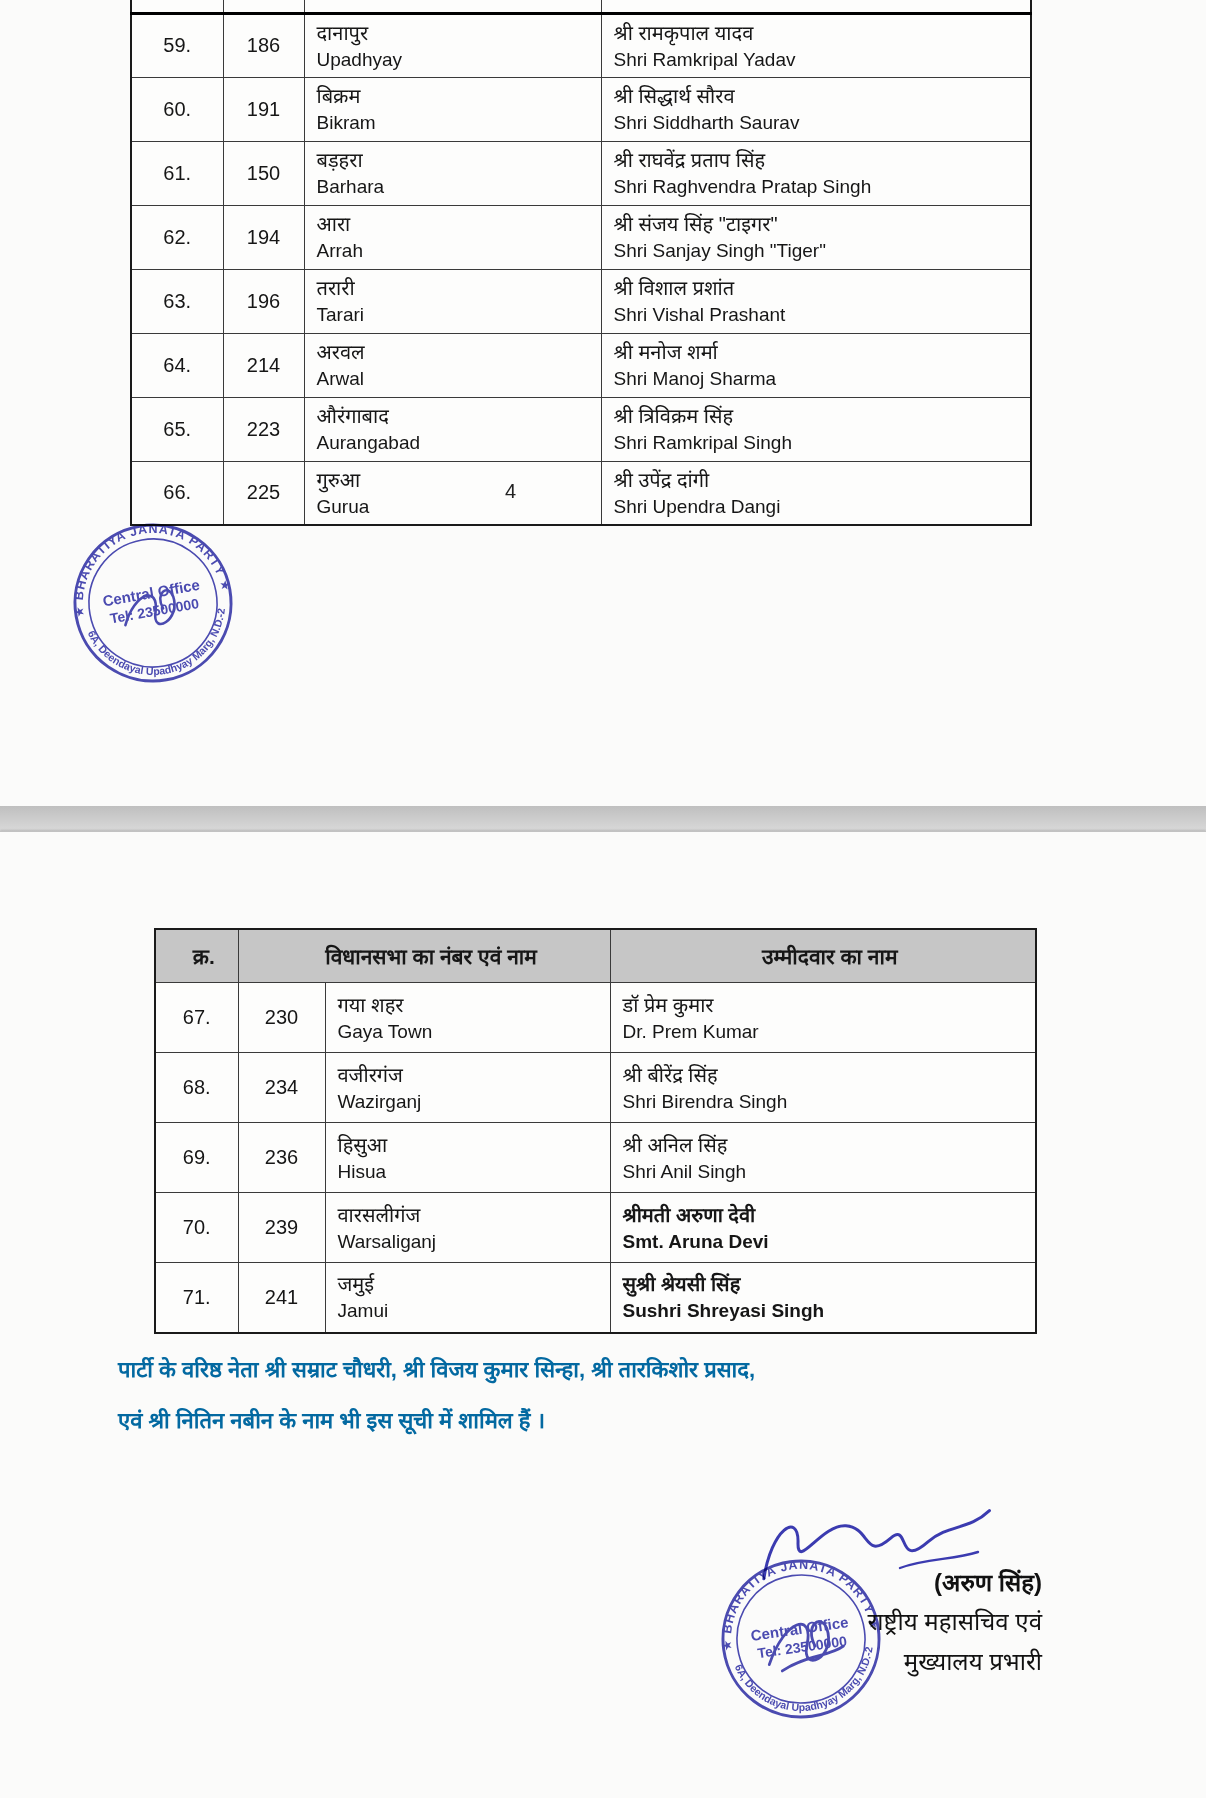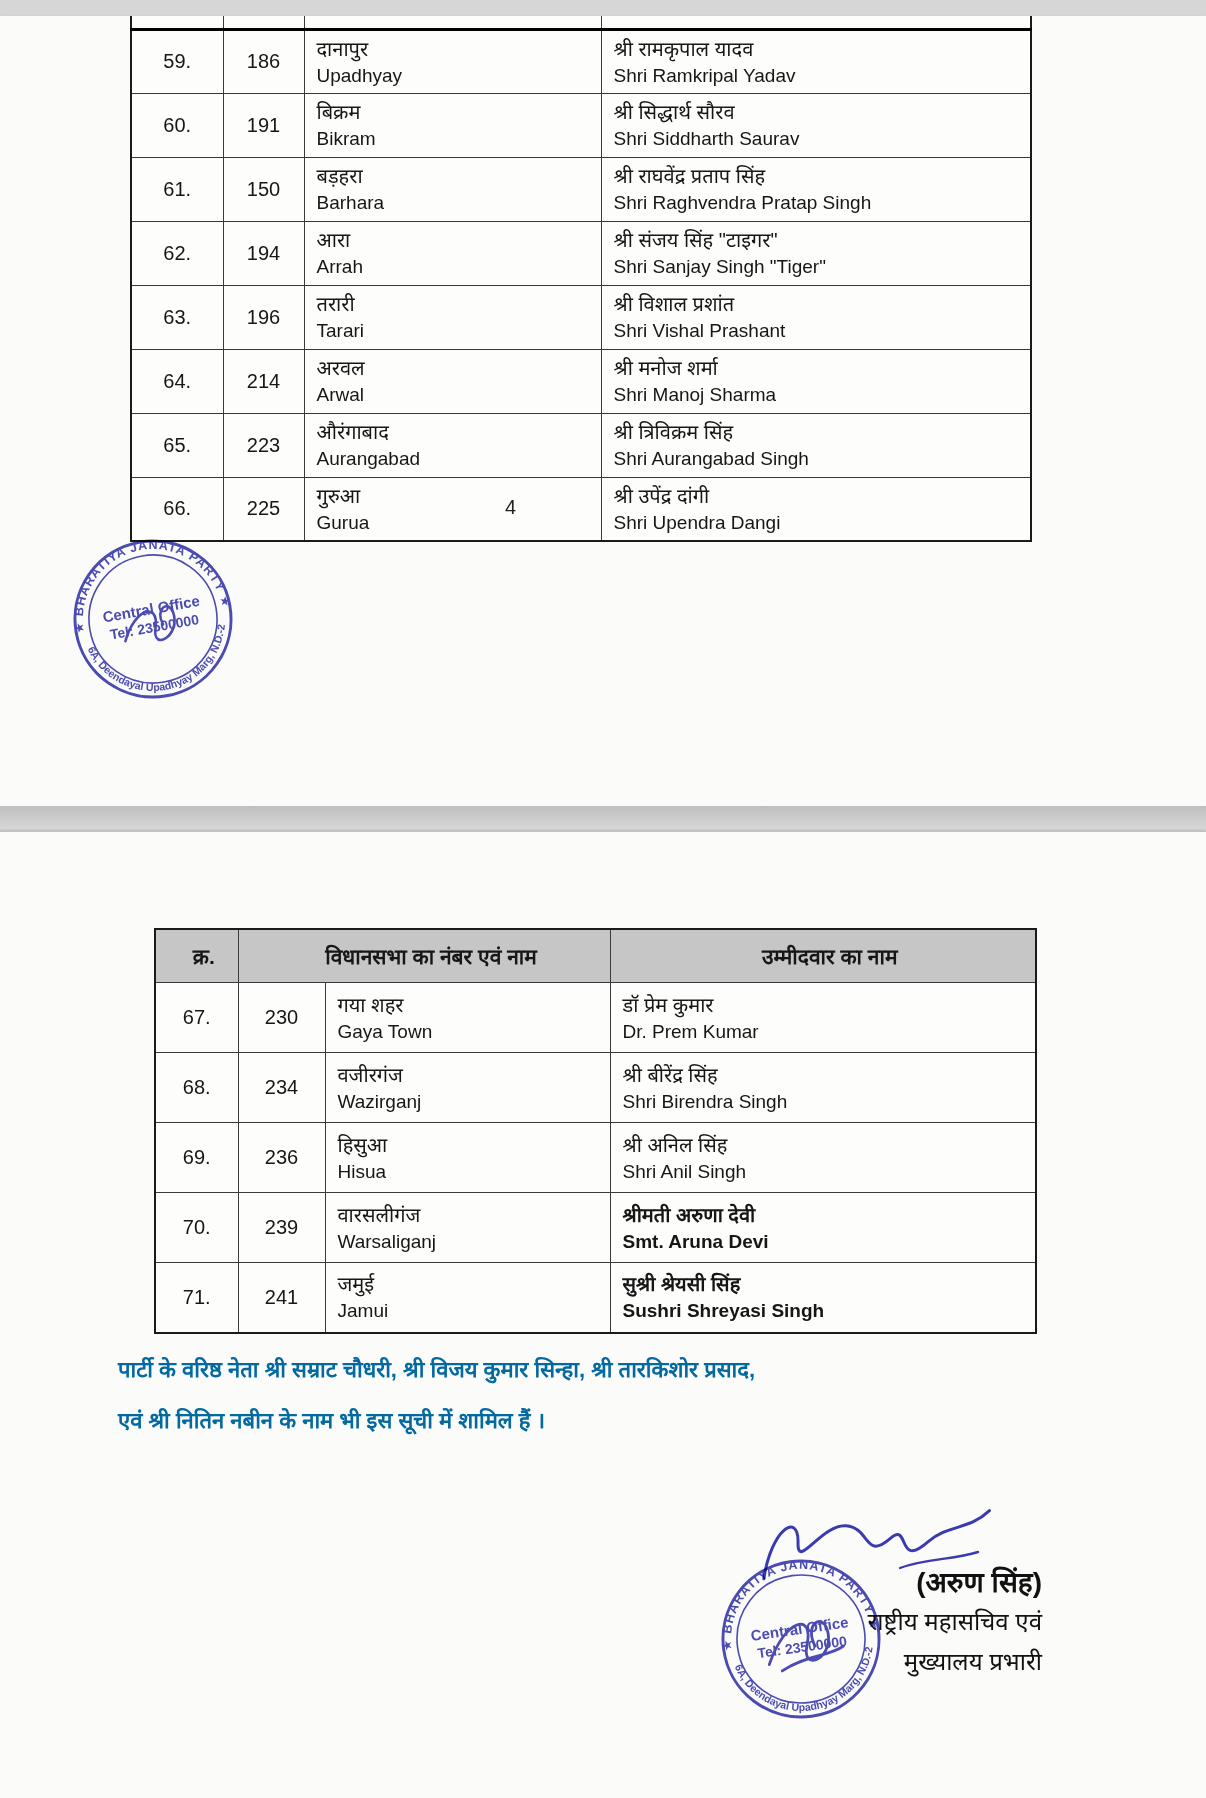--- a/index.html
+++ b/index.html
@@ -1,18 +1,18 @@
 <!DOCTYPE html>
 <html><head>
 <meta charset="utf-8">
 <style>
   html,body{margin:0;padding:0;width:1206px;height:1798px;overflow:hidden;
     background:#d6d6d6;font-family:"Liberation Sans","DejaVu Sans",sans-serif;}
   .page{position:absolute;left:0;right:0;background:#fbfbfa;overflow:hidden;}
-  #page1{top:16px;height:856px;box-shadow:0 2px 3px rgba(0,0,0,.25);}
+  #page1{top:0;height:856px;box-shadow:0 2px 3px rgba(0,0,0,.25);}
   #page2{top:831px;bottom:0;border-top:1px solid #c2c2c2;box-shadow:0 -1px 2px rgba(0,0,0,.15);}
   #band{position:absolute;top:806px;height:25px;left:0;right:0;background:linear-gradient(#bfbfbf,#d9d9d9);}
 
   table{border-collapse:collapse;table-layout:fixed;background:#fdfdfc;color:#161616;}
   td,th{border:1px solid #3a3a3a;padding:0 10px;vertical-align:middle;overflow:hidden;}
   table{border:2px solid #1a1a1a;}
   .c-sr,.c-no{text-align:center;font-size:20px;}
   .two-line{padding:3px 12px;}
   .hi{font-size:20px;line-height:28px;white-space:nowrap;}
   .en{font-size:19px;line-height:26px;white-space:nowrap;}
@@ -26,21 +26,21 @@
 
   #page-num{position:absolute;left:505px;top:480px;font-size:20px;color:#222;}
 
   .stamp{position:absolute;mix-blend-mode:multiply;opacity:.92;}
   #stamp1{left:70px;top:520px;transform:rotate(-10deg);}
   #stamp2{left:718px;top:724px;transform:rotate(-8deg);}
 
   #para{position:absolute;left:118px;top:512px;width:940px;color:#0369a1;
     font-size:22px;line-height:51px;font-weight:600;}
   .sig-block{position:absolute;right:164px;top:732px;text-align:right;color:#111;}
-  .sig-name{font-size:28px;font-weight:bold;line-height:38px;}
+  .sig-name{font-size:24px;font-weight:bold;line-height:38px;}
   .sig-title{font-size:24px;font-weight:500;line-height:40px;}
   #handsign{position:absolute;left:740px;top:648px;}
 </style>
 </head>
 <body>
 
 <div class="page" id="page1">
   <div id="wrap1">
     <table id="t1">
       <colgroup>
@@ -136,21 +136,21 @@
   </tr>
           <tr>
     <td class="c-sr"><span>65.</span></td>
     <td class="c-no"><span>223</span></td>
     <td class="c-const two-line">
       <div class="hi">औरंगाबाद</div>
       <div class="en">Aurangabad</div>
     </td>
     <td class="c-cand two-line">
       <div class="hi">श्री त्रिविक्रम सिंह</div>
-      <div class="en">Shri Aurangabad Singh</div>
+      <div class="en">Shri Ramkripal Singh</div>
     </td>
   </tr>
           <tr>
     <td class="c-sr"><span>66.</span></td>
     <td class="c-no"><span>225</span></td>
     <td class="c-const two-line">
       <div class="hi">गुरुआ</div>
       <div class="en">Gurua</div>
     </td>
     <td class="c-cand two-line">

